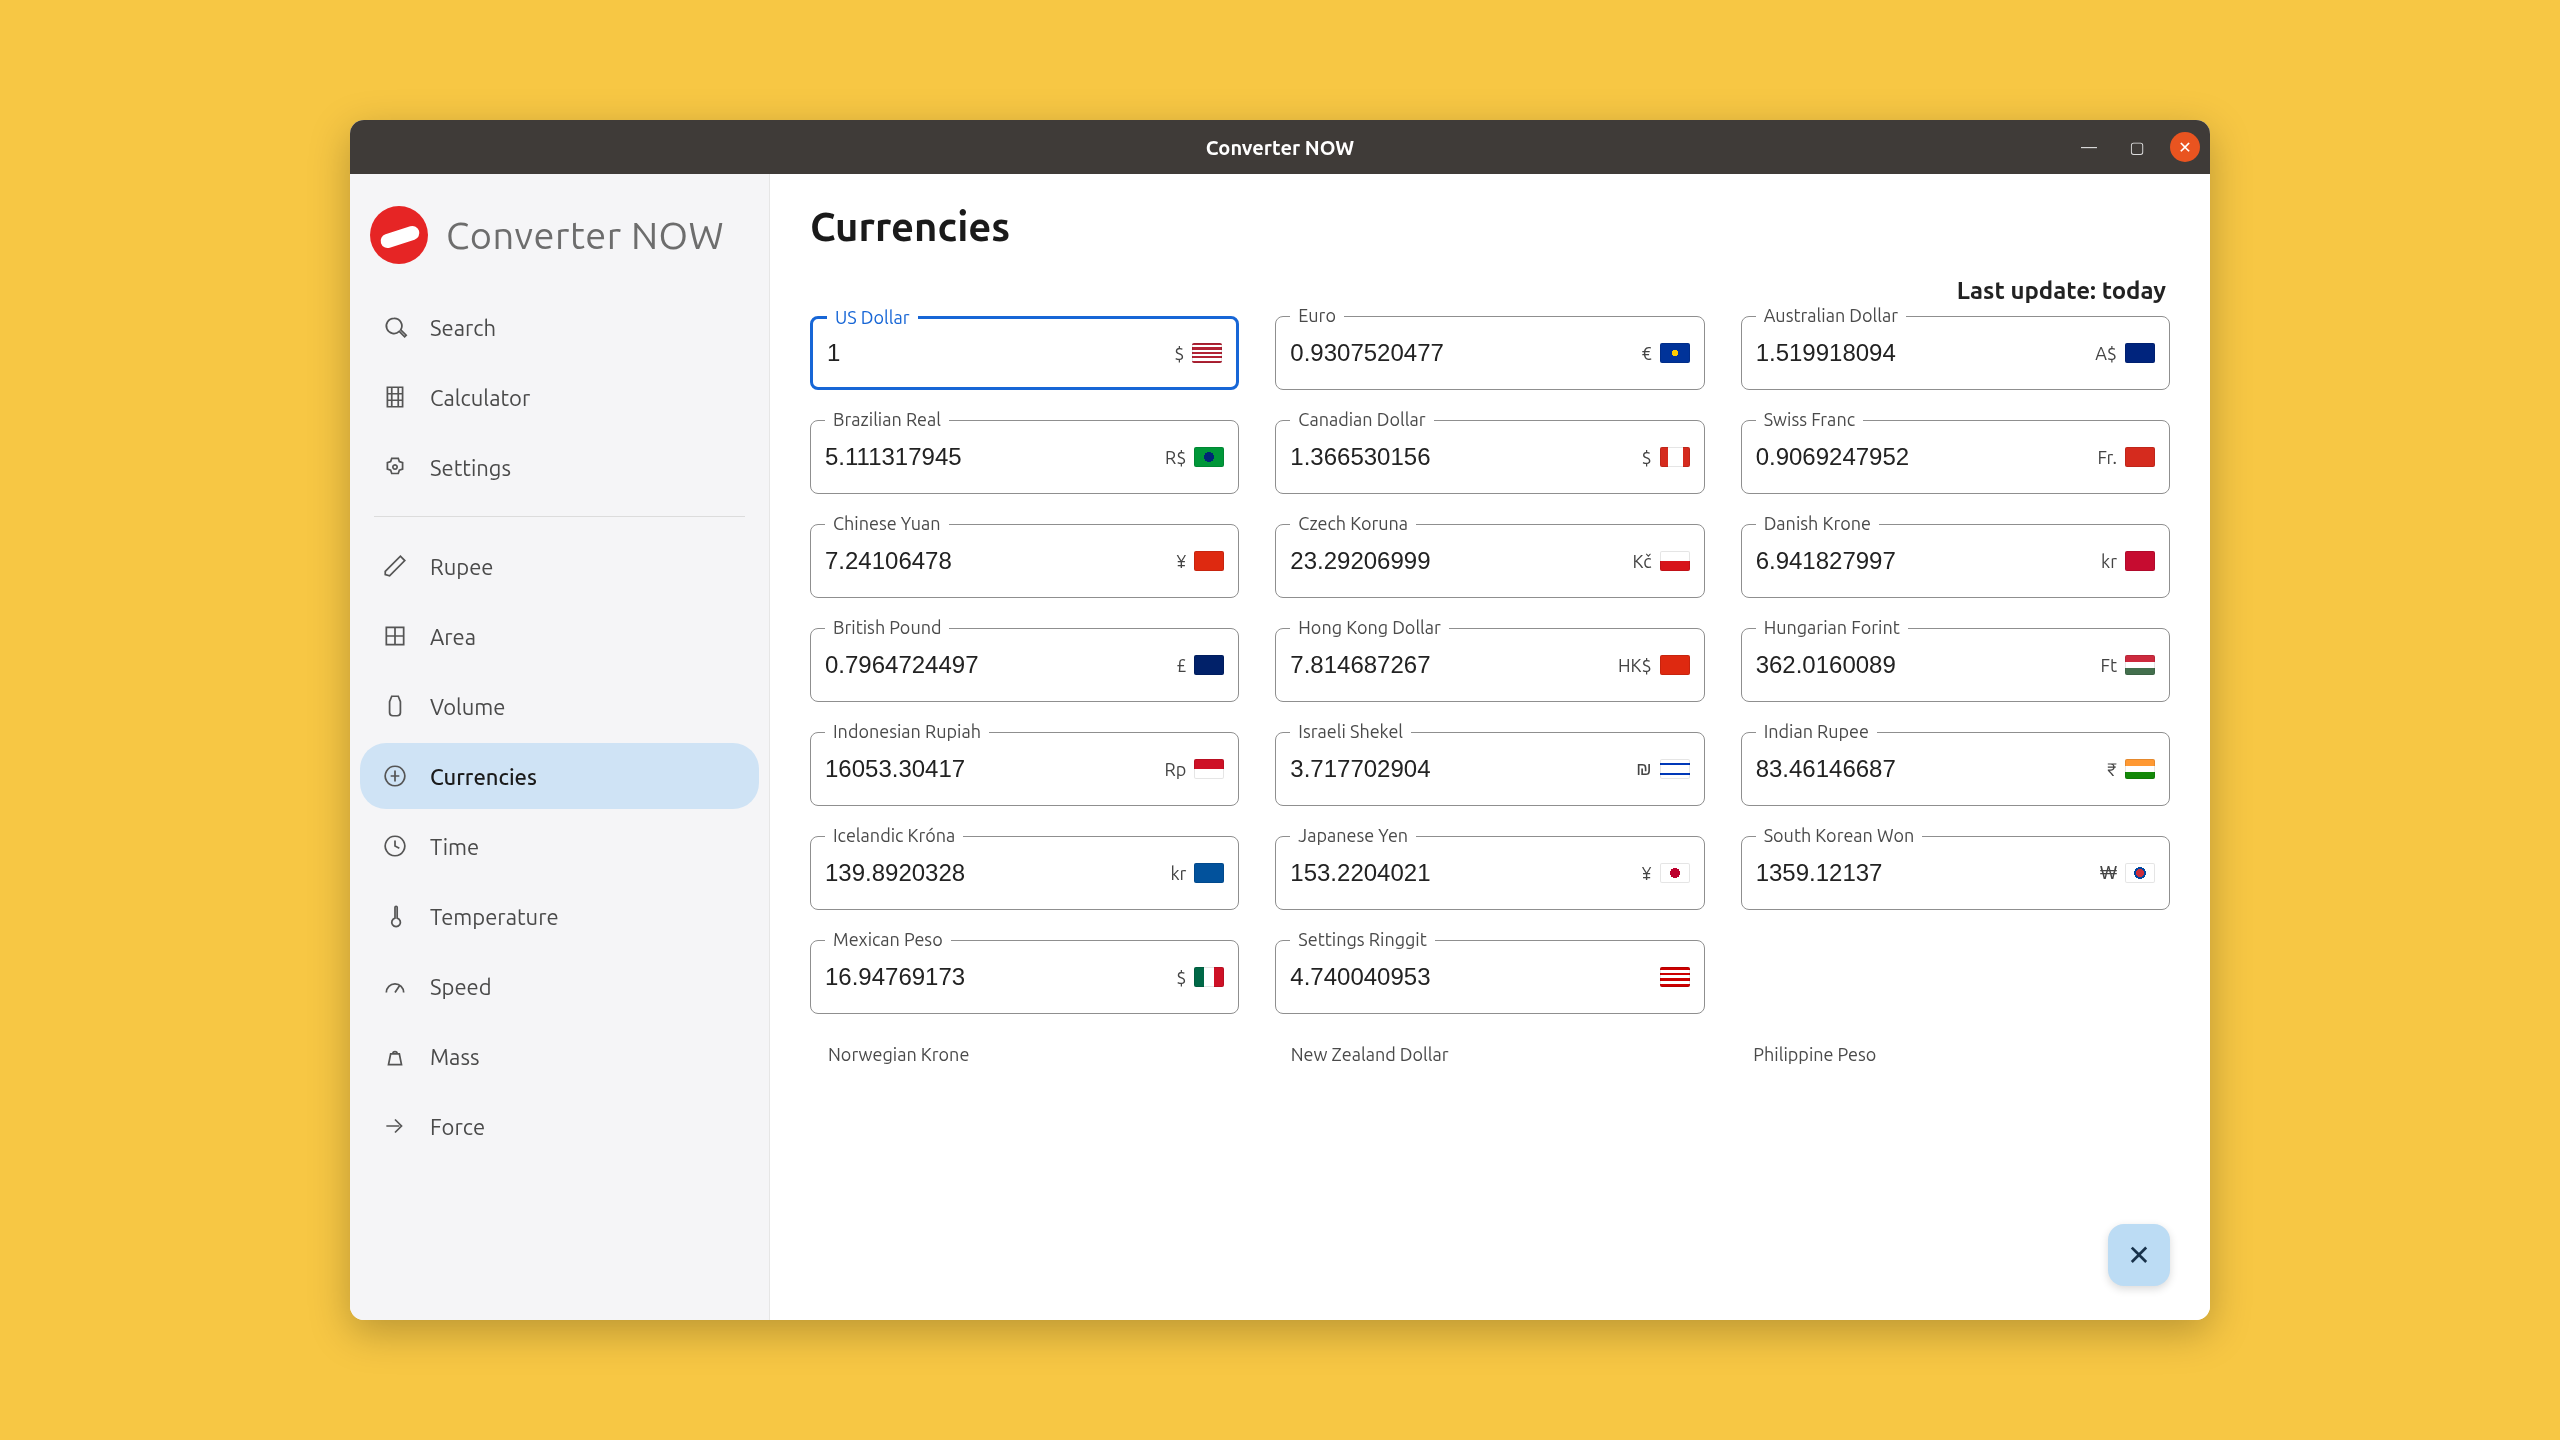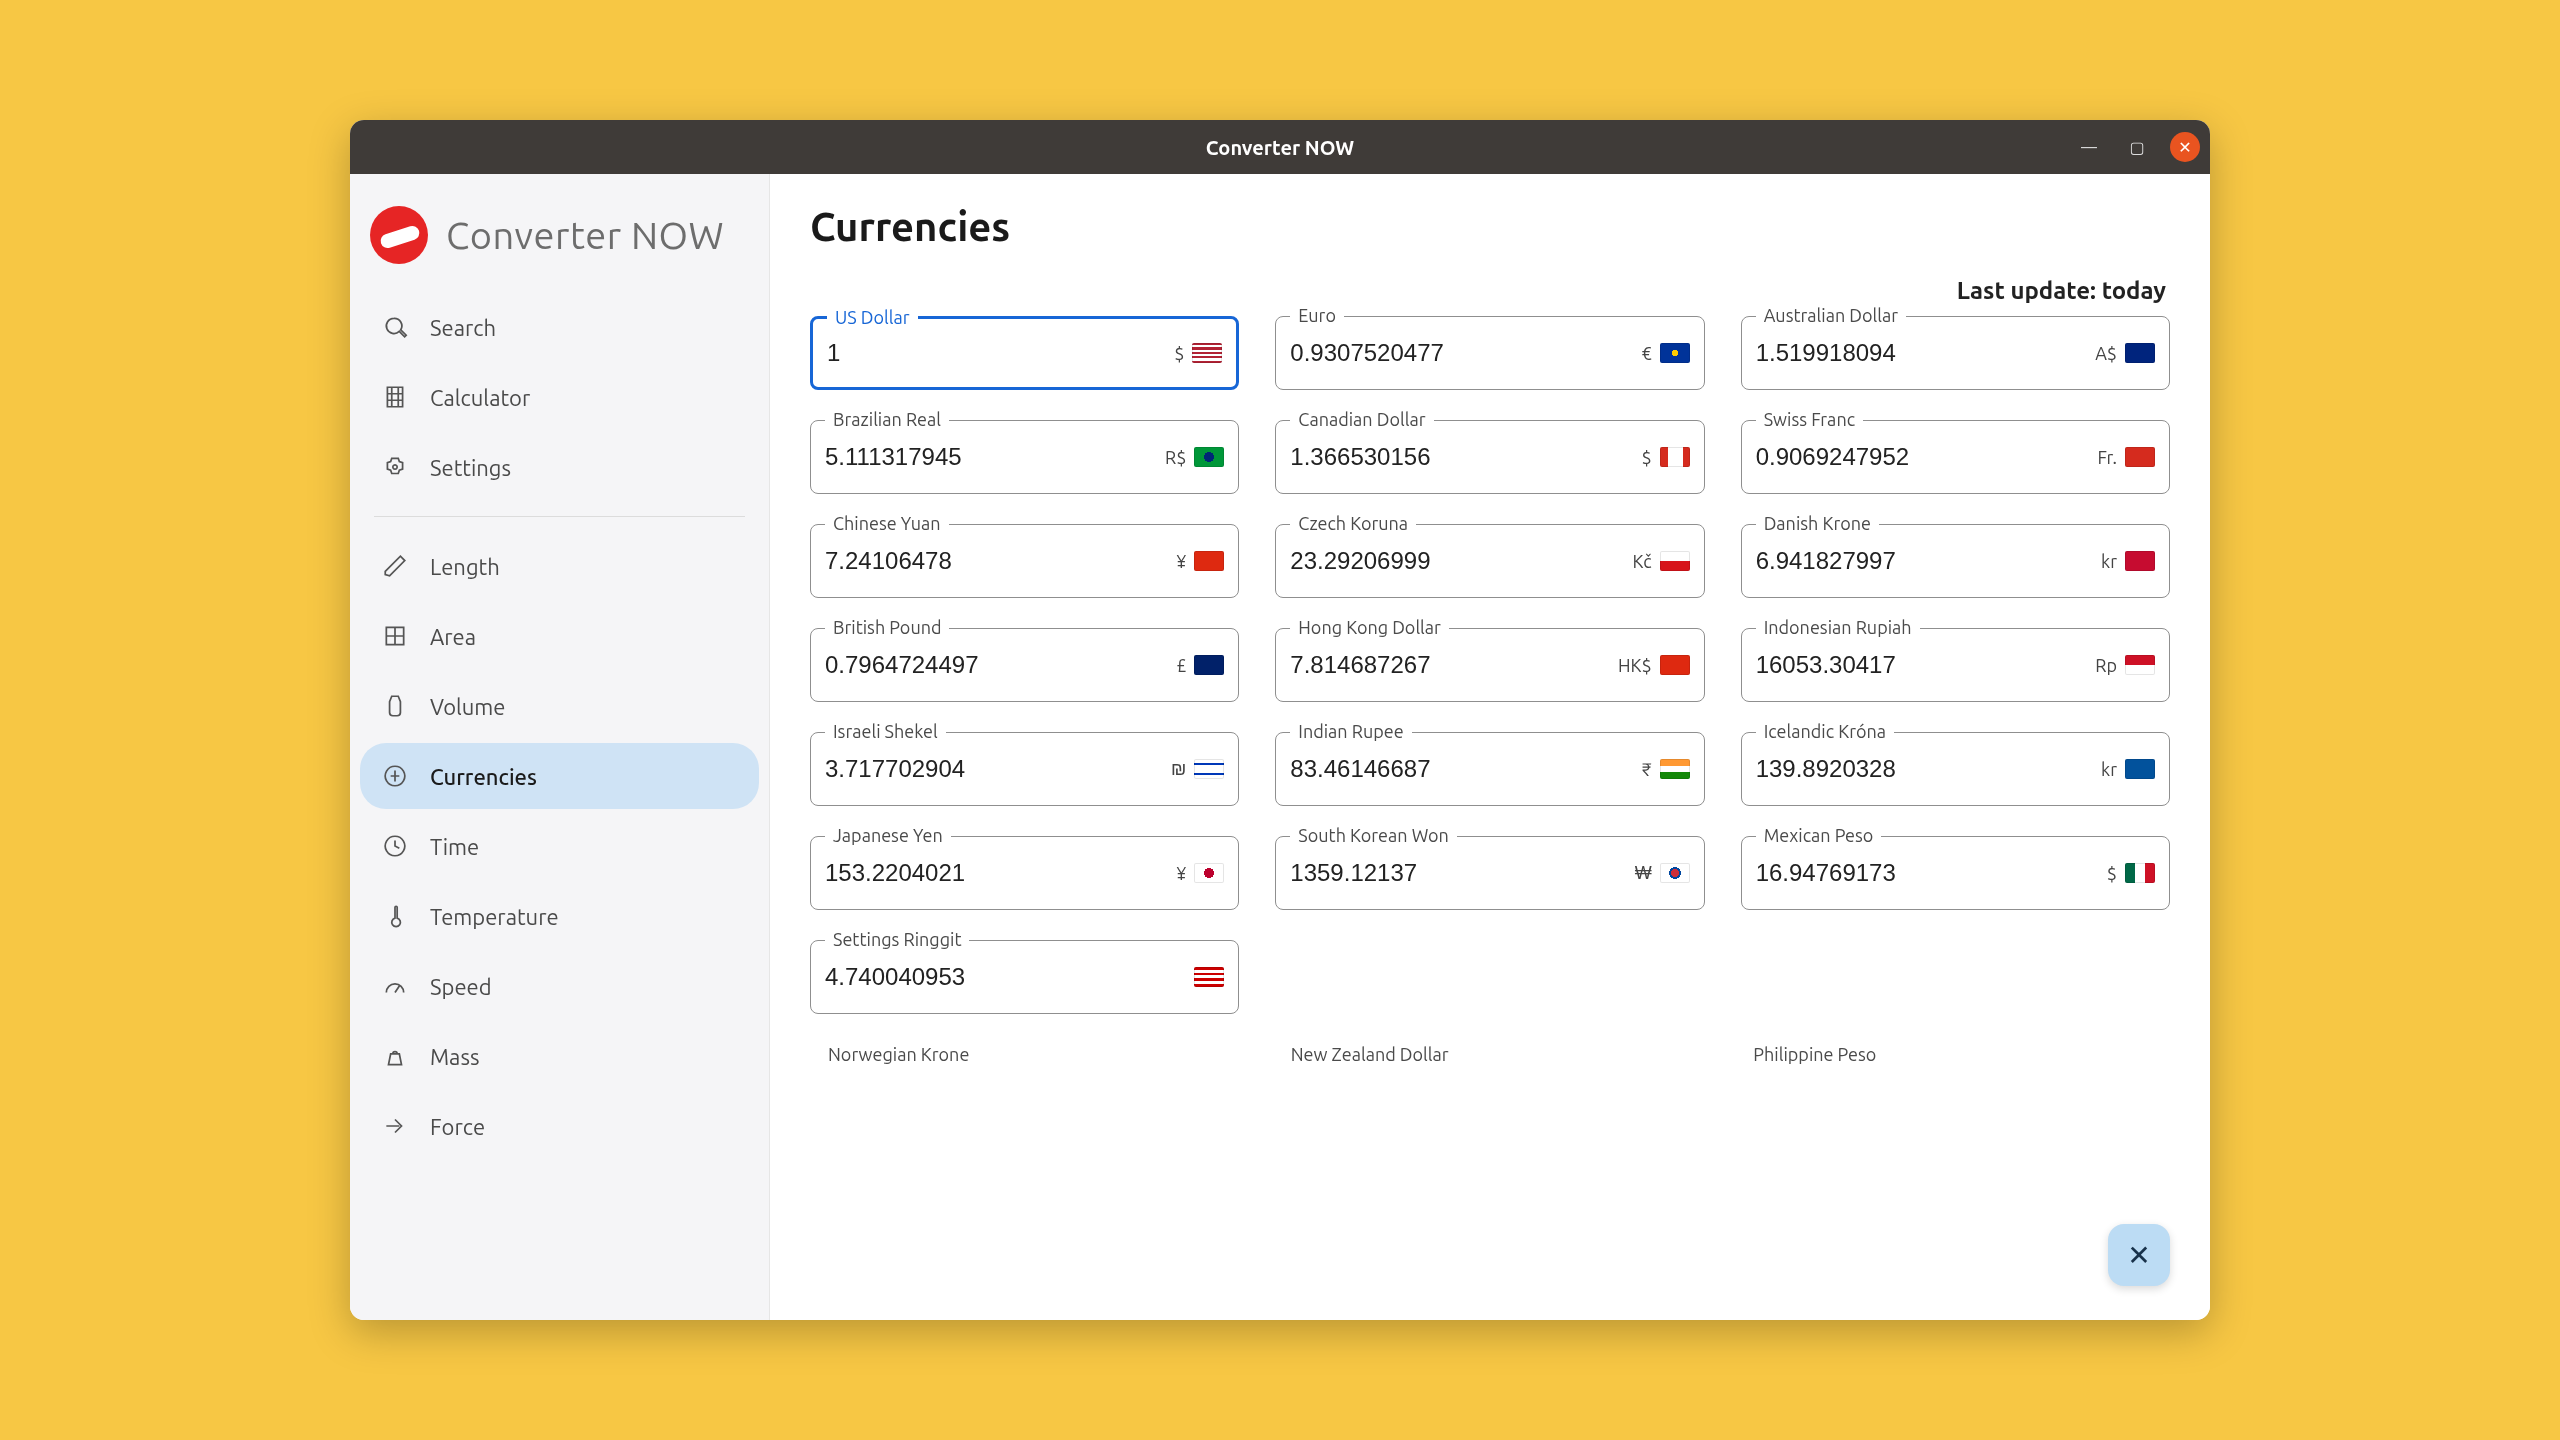--- a/index.html
+++ b/index.html
@@ -163,21 +163,21 @@
           </div>
         </nav>
       <div class="nav-sep"></div>
       <nav class="nav" id="nav-cats">
           <div class="nav-item">
     <span class="nav-icon">
               <svg viewBox="0 0 24 24">
                 <path d="M3 17l14-14 4 4-14 14-4-1z"></path>
               </svg>
             </span>
-    <span>Length</span>
+    <span>Rupee</span>
           </div>
           <div class="nav-item">
     <span class="nav-icon">
               <svg viewBox="0 0 24 24">
                 <path d="M4 4h16v16H4z M4 12h16 M12 4v16"></path>
               </svg>
             </span>
     <span>Area</span>
           </div>
           <div class="nav-item">
@@ -325,20 +325,28 @@
           </div>
           <div class="field">
     <span class="label">Hong Kong Dollar</span>
     <input class="value" value="7.814687267" style="">
     <span class="suffix">
       <span>HK$</span>
       <span class="flag" style="background:linear-gradient(#de2910,#de2910)"></span>
     </span>
           </div>
           <div class="field">
+    <span class="label">Hungarian Forint</span>
+    <input class="value" value="362.0160089" style="">
+    <span class="suffix">
+      <span>Ft</span>
+      <span class="flag" style="background:linear-gradient(#cd2a3e 0 33%,#fff 33% 66%,#436f4d 66% 100%)"></span>
+    </span>
+          </div>
+          <div class="field">
     <span class="label">Indonesian Rupiah</span>
     <input class="value" value="16053.30417" style="">
     <span class="suffix">
       <span>Rp</span>
       <span class="flag" style="background:linear-gradient(#ce1126 0 50%,#fff 50% 100%)"></span>
     </span>
           </div>
           <div class="field">
     <span class="label">Israeli Shekel</span>
     <input class="value" value="3.717702904" style="">

